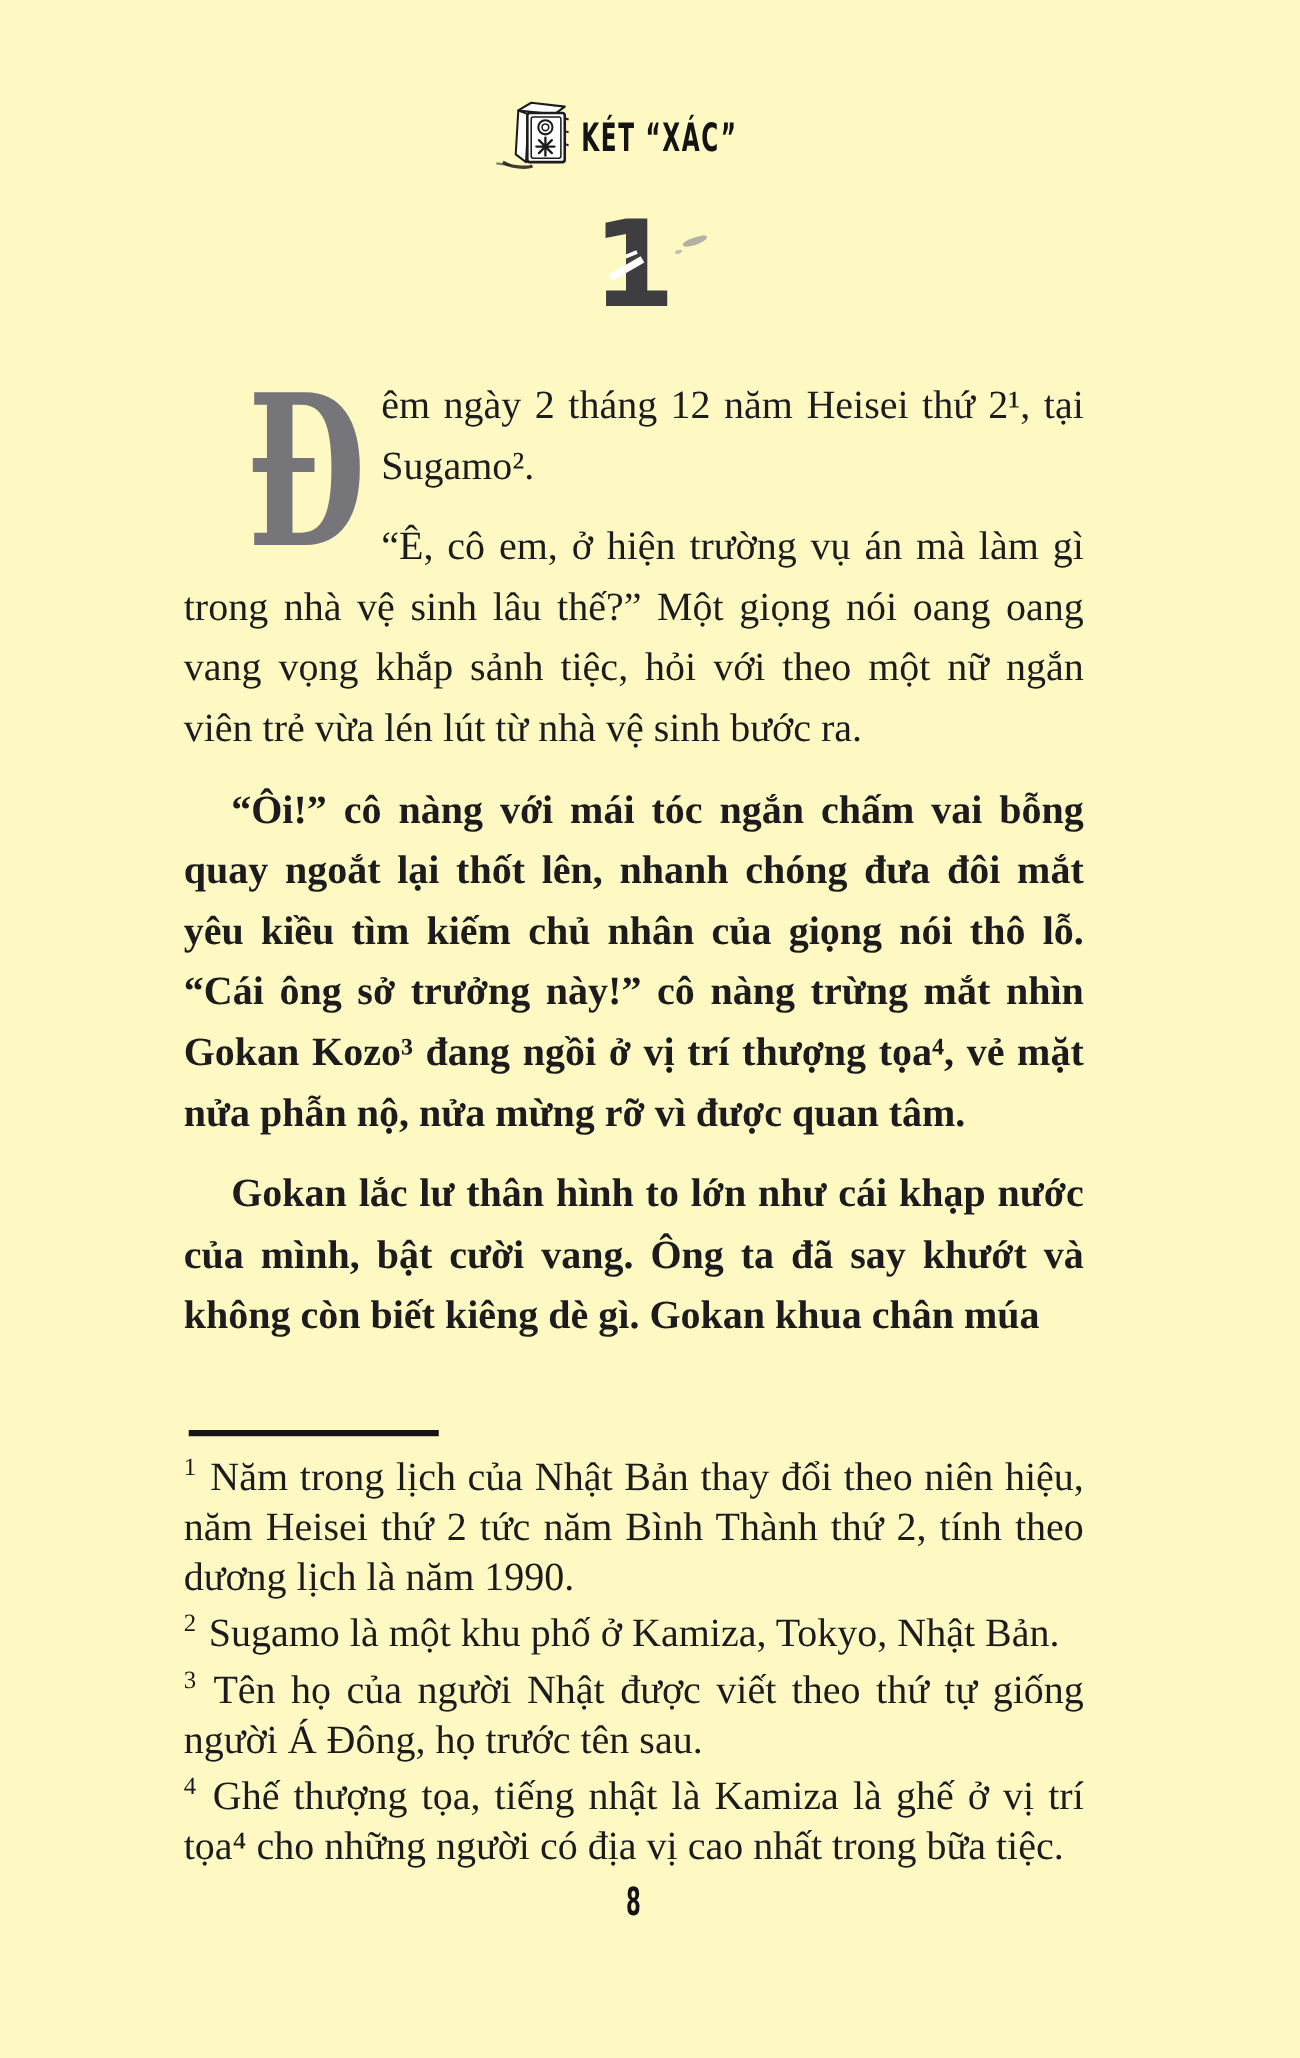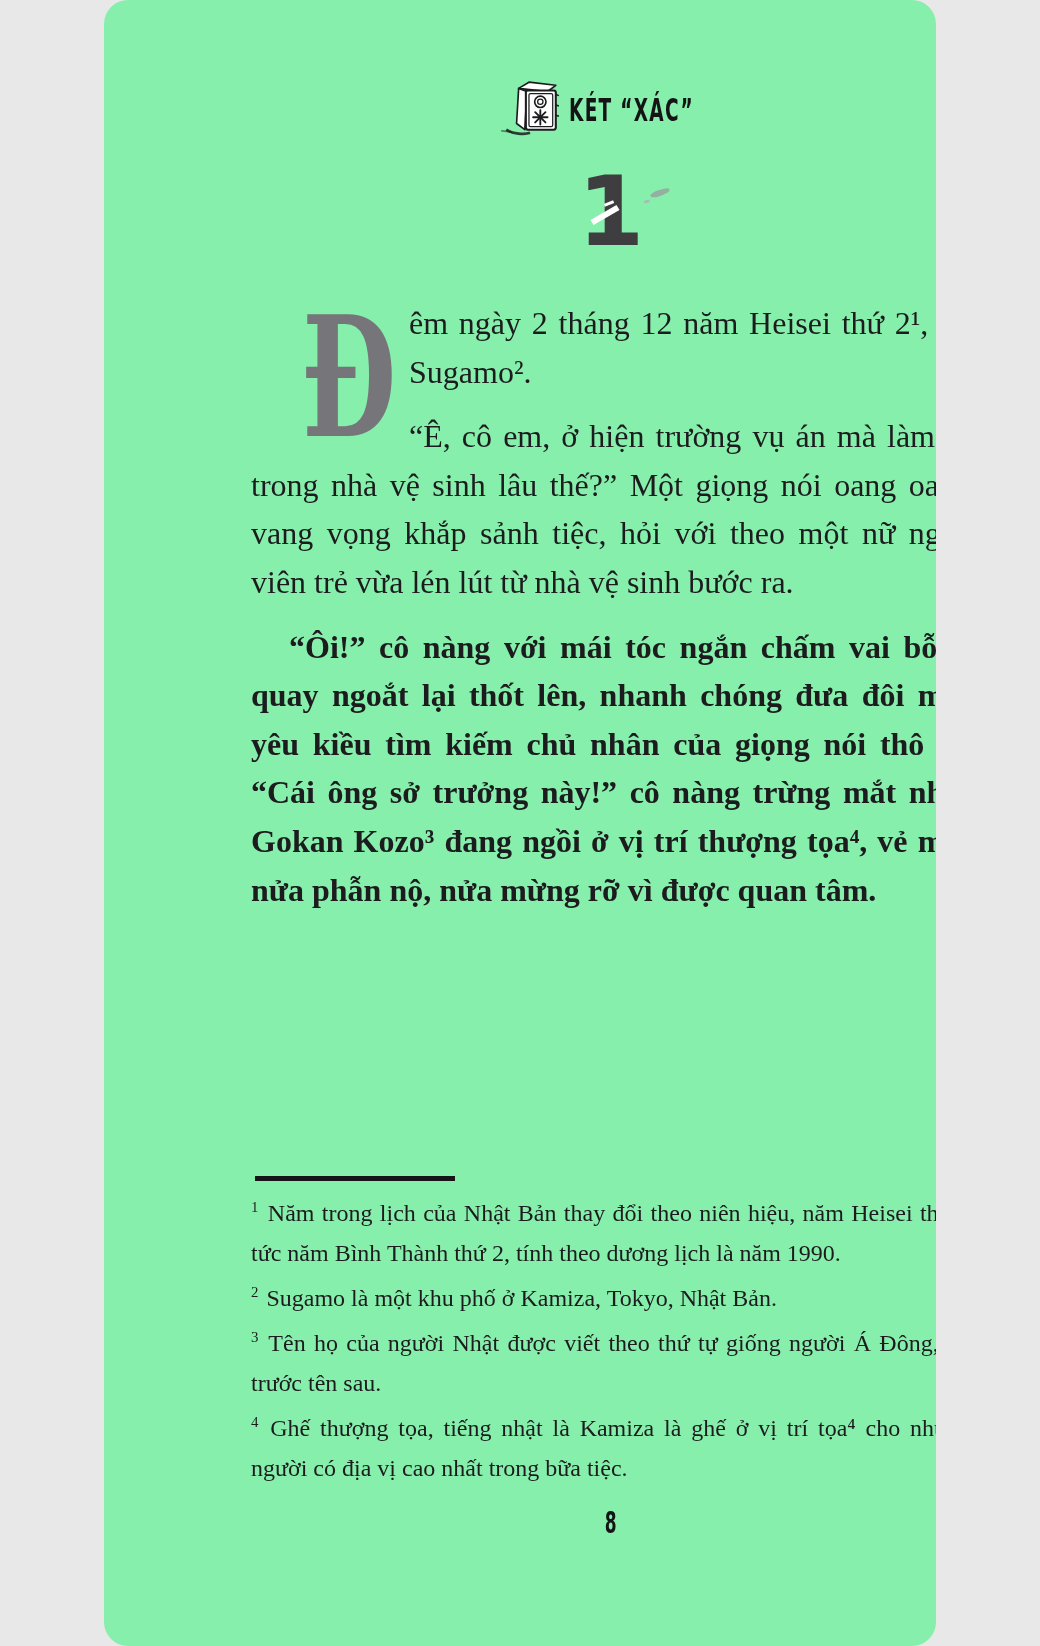--- a/index.html
+++ b/index.html
@@ -1,24 +1,23 @@
 <!DOCTYPE html>
 <html lang="vi"><head>
 <meta charset="utf-8">
 <style>
   html,body { margin:0; padding:0; background:#e8e8e8; }
   .page {
     position:relative;
-    width:832px; height:1646px;
+    width:1040px; height:1646px;
     margin:0 auto;
-    background:#86efac;
+    background:#fef9c3;
     color:#1c1c1e;
     font-family:"Liberation Serif","DejaVu Serif",serif;
     overflow:hidden;
-    border-radius:24px;
   }
 
   
   .header {
     position:absolute; left:394px; top:76px; height:64px;
     display:flex; align-items:center; gap:7px;
   }
   .safe-icon { display:inline-block; width:64px; height:60px; }
   .title-condensed {
     display:inline-block;
@@ -80,22 +79,22 @@
     position:absolute; left:50%; top:50%;
     transform:translate(-50%,-50%) scale(0.92,1.42);
     font-family:"DejaVu Serif","Liberation Serif",serif;
     font-weight:bold;
     font-size:118px; line-height:118px;
     color:#76767a;
   }
 
   
   .footnotes {
-    position:absolute; left:147px; top:1176px; width:720px;
-    font-size:24px; line-height:40px;
+    position:absolute; left:147px; top:1144px; width:720px;
+    font-size:32px; line-height:40px;
     text-align:justify;
   }
   .fn-rule { width:200px; height:5px; background:#151517; margin:0 0 12px 4px; }
   .footnotes p { margin:0 0 5px 0; }
   .footnotes sup {
     font-size:0.62em; line-height:0; vertical-align:super; margin-right:2px;
   }
 
   
   .folio-band { position:absolute; left:147px; top:1504px; width:720px; text-align:center; }
@@ -145,20 +144,21 @@
     </span>
   </div>
 
   <main class="body-text">
     <span class="dropcap">
       <span class="dc-glyph">Đ</span>
     </span>
     <p class="para">êm ngày 2 tháng 12 năm Heisei thứ 2¹, tại Sugamo².</p>
     <p class="para">“Ê, cô em, ở hiện trường vụ án mà làm gì trong nhà vệ sinh lâu thế?” Một giọng nói oang oang vang vọng khắp sảnh tiệc, hỏi với theo một nữ ngắn viên trẻ vừa lén lút từ nhà vệ sinh bước ra.</p>
     <p class="para indent">“Ôi!” cô nàng với mái tóc ngắn chấm vai bỗng quay ngoắt lại thốt lên, nhanh chóng đưa đôi mắt yêu kiều tìm kiếm chủ nhân của giọng nói thô lỗ. “Cái ông sở trưởng này!” cô nàng trừng mắt nhìn Gokan Kozo³ đang ngồi ở vị trí thượng tọa⁴, vẻ mặt nửa phẫn nộ, nửa mừng rỡ vì được quan tâm.</p>
+    <p class="para indent">Gokan lắc lư thân hình to lớn như cái khạp nước của mình, bật cười vang. Ông ta đã say khướt và không còn biết kiêng dè gì. Gokan khua chân múa</p>
   </main>
 
   <footer class="footnotes">
     <div class="fn-rule"></div>
     <p><sup>1</sup> <span>Năm trong lịch của Nhật Bản thay đổi theo niên hiệu, năm Heisei thứ 2 tức năm Bình Thành thứ 2, tính theo dương lịch là năm 1990.</span></p>
     <p><sup>2</sup> <span>Sugamo là một khu phố ở Kamiza, Tokyo, Nhật Bản.</span></p>
     <p><sup>3</sup> <span>Tên họ của người Nhật được viết theo thứ tự giống người Á Đông, họ trước tên sau.</span></p>
     <p><sup>4</sup> <span>Ghế thượng tọa, tiếng nhật là Kamiza là ghế ở vị trí tọa⁴ cho những người có địa vị cao nhất trong bữa tiệc.</span></p>
   </footer>
 

